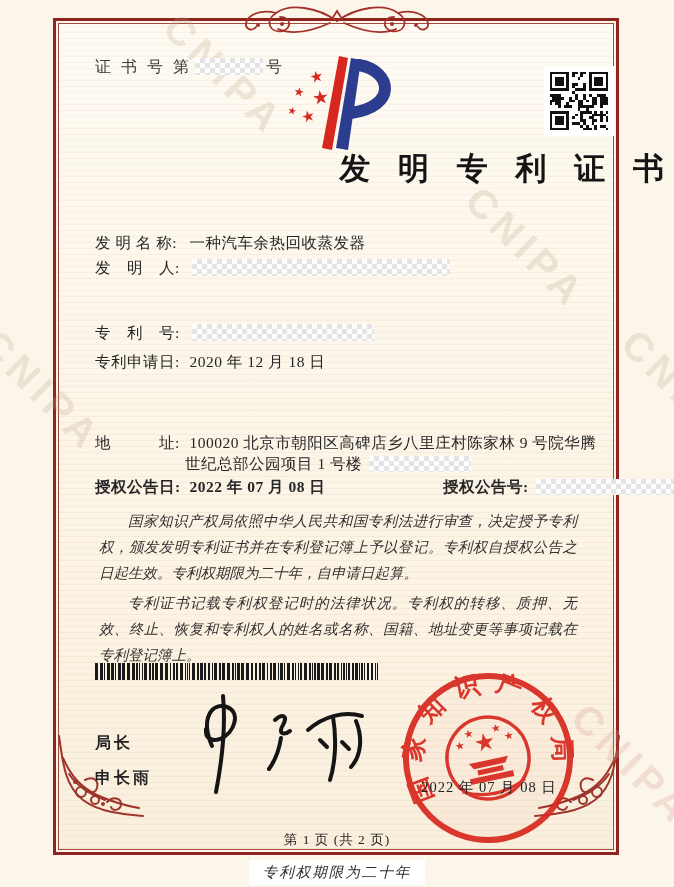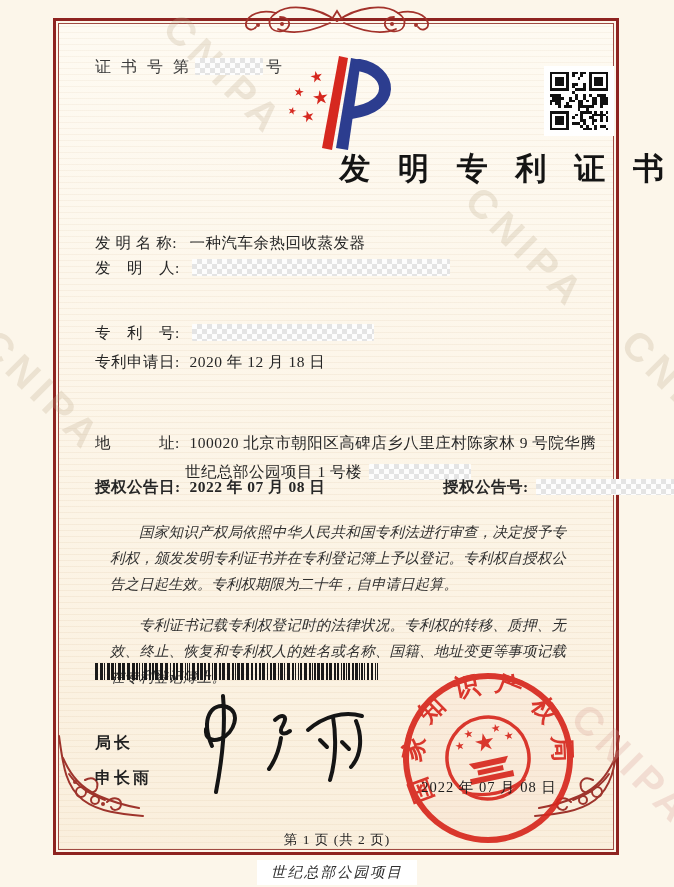--- a/index.html
+++ b/index.html
@@ -34,27 +34,27 @@
     background-size:10px 10px;filter:blur(.5px);
   }
   .logo{position:absolute;left:281px;top:53px;}
   .qr-box{position:absolute;left:544px;top:66px;width:70px;height:70px;background:#fff;padding:0;}
   .title{
     position:absolute;left:0;right:0;top:148px;text-align:right;
     font-size:31px;font-weight:bold;letter-spacing:10px;color:#141414;
   }
   .row{position:absolute;left:95px;font-size:15.5px;letter-spacing:.5px;white-space:nowrap;}
   .row .lbl{display:inline-block;min-width:90px;}
-  .addr-l2{margin-left:90px;margin-top:8px;}
+  .addr-l2{margin-left:90px;margin-top:0;}
   .grant-no{position:absolute;left:348px;top:0;}
   .body-text{
     position:absolute;left:95px;width:486px;top:504px;
     font-style:italic;font-size:14.5px;line-height:26px;color:#303030;text-align:justify;
   }
-  .body-text p{margin:15px;text-indent:2em;}
+  .body-text p{margin:4px;text-indent:2em;}
   .barcode{position:absolute;left:95px;top:663px;}
   .signer{position:absolute;left:95px;top:733px;font-family:"Liberation Sans",sans-serif;
     font-size:16px;font-weight:600;letter-spacing:3px;color:#222;}
   .signer .name{margin-top:14px;}
   .signature{position:absolute;left:182px;top:688px;}
   .seal{position:absolute;left:396px;top:666px;z-index:4;}
   .seal-date{
     position:absolute;left:398px;top:778px;width:182px;z-index:5;text-align:center;
     font-size:14.5px;letter-spacing:1px;color:#1d1d1d;
   }
@@ -440,17 +440,17 @@
           <rect x="-22" y="17" width="44" height="6"></rect>
           <path d="M-32,28 Q0,44 32,28" fill="none" stroke="#d7281e" stroke-width="3"></path>
         </g>
       </g>
     </svg>
 
     <div class="seal-date">2022 年 07 月 08 日</div>
 
     <div class="page-num">第 1 页 (共 2 页)</div>
     <div class="cont-note">
-      <span>世纪总部公园项目</span>
+      <span>专利权期限为二十年</span>
     </div>
 
   </div>
 </div>
 
 </body></html>

